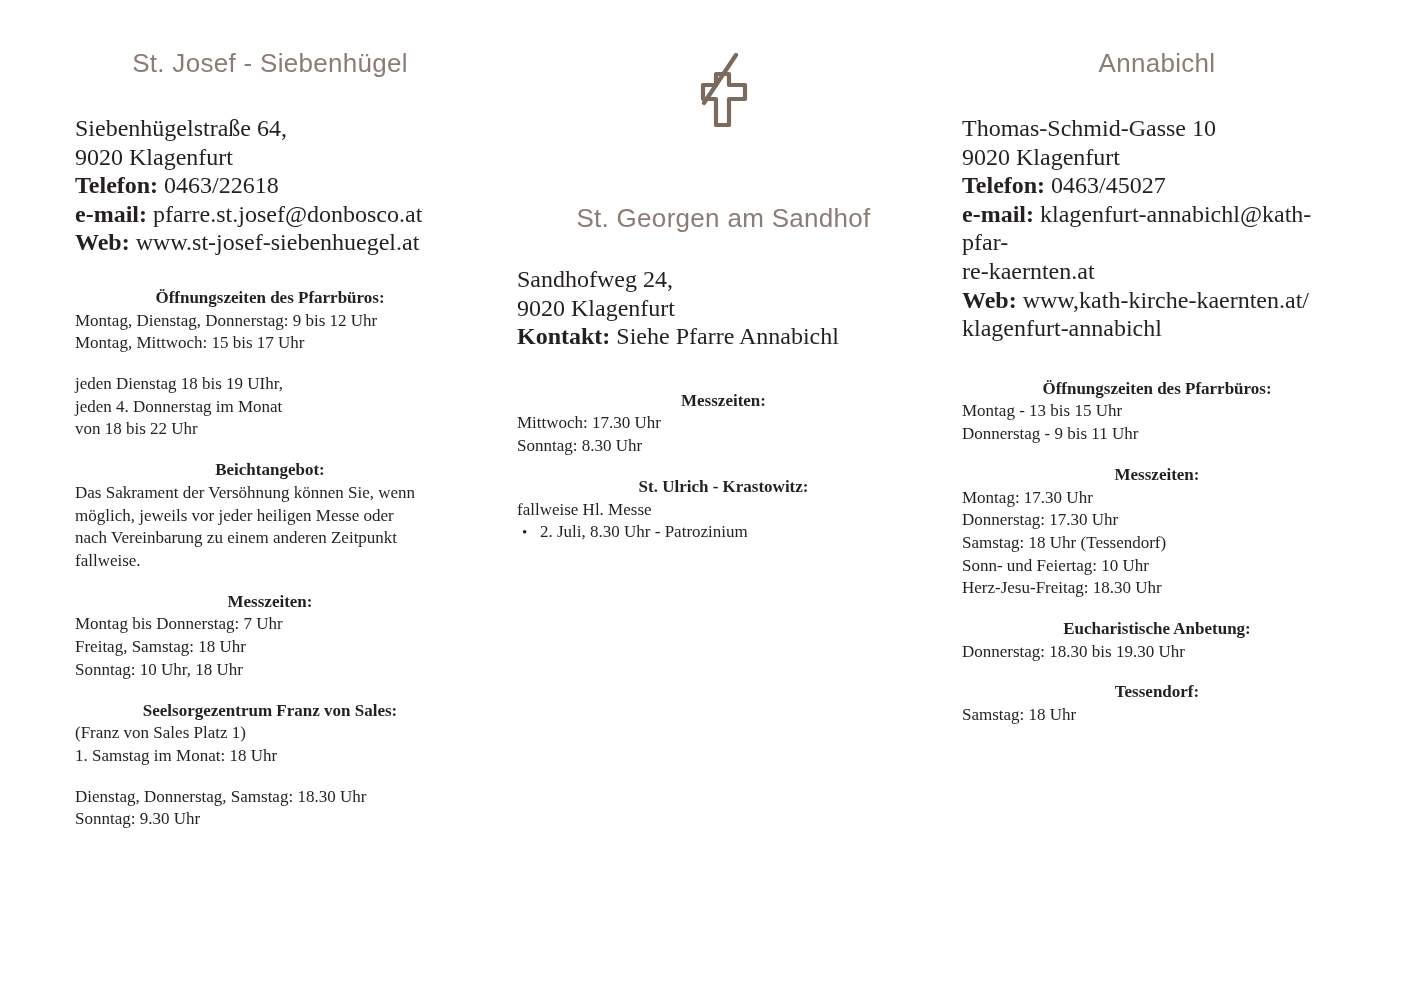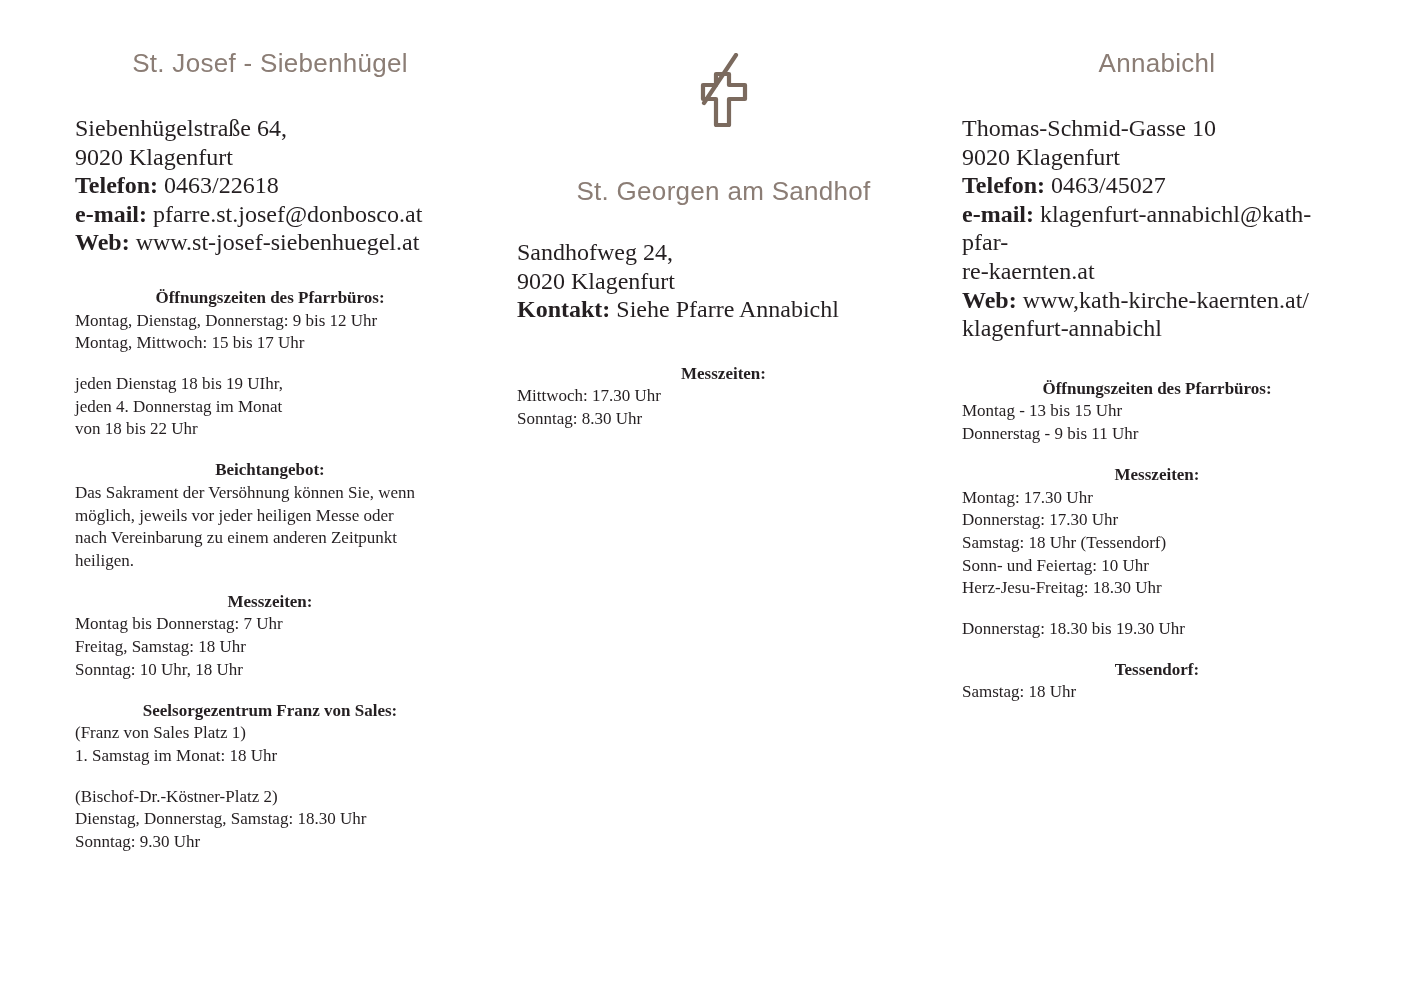--- a/index.html
+++ b/index.html
@@ -39,21 +39,21 @@
   .col-left .col-title,
   .col-right .col-title { margin-bottom: 36px; }
 
   .cross-wrap {
     height: 74px;
     margin-top: 5px;
     display: flex;
     justify-content: center;
     align-items: flex-start;
   }
-  .col-mid .col-title { margin-top: 49px; margin-bottom: 32px; }
+  .col-mid .col-title { margin-top: 76px; margin-bottom: 32px; }
 
   .address {
     font-size: 24px;
     line-height: 28.6px;
   }
   .addr-line strong { font-weight: 700; }
 
   .sections { margin-top: 30px; }
   .col-mid .sections { margin-top: 39px; }
   .col-right .sections { margin-top: 35px; }
@@ -99,35 +99,34 @@
         <div class="section">
           <div class="sec-line">jeden Dienstag 18 bis 19 UIhr,</div>
           <div class="sec-line">jeden 4. Donnerstag im Monat</div>
           <div class="sec-line">von 18 bis 22 Uhr</div>
         </div>
         <div class="section">
           <div class="sec-heading">Beichtangebot:</div>
           <div class="sec-line">Das Sakrament der Versöhnung können Sie, wenn</div>
           <div class="sec-line">möglich, jeweils vor jeder heiligen Messe oder</div>
           <div class="sec-line">nach Vereinbarung zu einem anderen Zeitpunkt</div>
-          <div class="sec-line">heiligen.</div>
+          <div class="sec-line">fallweise.</div>
         </div>
         <div class="section">
           <div class="sec-heading">Messzeiten:</div>
           <div class="sec-line">Montag bis Donnerstag: 7 Uhr</div>
           <div class="sec-line">Freitag, Samstag: 18 Uhr</div>
           <div class="sec-line">Sonntag: 10 Uhr, 18 Uhr</div>
         </div>
         <div class="section">
           <div class="sec-heading">Seelsorgezentrum Franz von Sales:</div>
           <div class="sec-line">(Franz von Sales Platz 1)</div>
           <div class="sec-line">1. Samstag im Monat: 18 Uhr</div>
         </div>
         <div class="section">
-          <div class="sec-line">(Bischof-Dr.-Köstner-Platz 2)</div>
           <div class="sec-line">Dienstag, Donnerstag, Samstag: 18.30 Uhr</div>
           <div class="sec-line">Sonntag: 9.30 Uhr</div>
         </div>
       </div>
   </section>
 
   <section class="col col-mid">
     <div class="cross-wrap">
       <svg width="50" height="74" viewBox="0 0 48 74" fill="none" stroke="#7b6a5e" stroke-width="4.2" stroke-linecap="round" stroke-linejoin="round">
         <path d="M36 2 L4 50"></path>
@@ -138,20 +137,28 @@
     <div class="address">
         <div class="addr-line"><span>Sandhofweg 24,</span></div>
         <div class="addr-line"><span>9020 Klagenfurt</span></div>
         <div class="addr-line"><strong>Kontakt: </strong><span>Siehe Pfarre Annabichl</span></div>
       </div>
     <div class="sections">
         <div class="section">
           <div class="sec-heading">Messzeiten:</div>
           <div class="sec-line">Mittwoch: 17.30 Uhr</div>
           <div class="sec-line">Sonntag: 8.30 Uhr</div>
+        </div>
+        <div class="section">
+          <div class="sec-heading">St. Ulrich - Krastowitz:</div>
+          <div class="sec-line">fallweise Hl. Messe</div>
+          <div class="sec-line bullet">
+            <span class="dot">•</span>
+            <span>2. Juli, 8.30 Uhr - Patrozinium</span>
+          </div>
         </div>
       </div>
   </section>
 
   <section class="col col-right">
     <h1 class="col-title">Annabichl</h1>
     <div class="address">
         <div class="addr-line"><span>Thomas-Schmid-Gasse 10</span></div>
         <div class="addr-line"><span>9020 Klagenfurt</span></div>
         <div class="addr-line"><strong>Telefon: </strong><span>0463/45027</span></div>
@@ -168,20 +175,21 @@
         </div>
         <div class="section">
           <div class="sec-heading">Messzeiten:</div>
           <div class="sec-line">Montag: 17.30 Uhr</div>
           <div class="sec-line">Donnerstag: 17.30 Uhr</div>
           <div class="sec-line">Samstag: 18 Uhr (Tessendorf)</div>
           <div class="sec-line">Sonn- und Feiertag: 10 Uhr</div>
           <div class="sec-line">Herz-Jesu-Freitag: 18.30 Uhr</div>
         </div>
         <div class="section">
+          <div class="sec-heading">Eucharistische Anbetung:</div>
           <div class="sec-line">Donnerstag: 18.30 bis 19.30 Uhr</div>
         </div>
         <div class="section">
           <div class="sec-heading">Tessendorf:</div>
           <div class="sec-line">Samstag: 18 Uhr</div>
         </div>
       </div>
   </section>
 
 </div>

